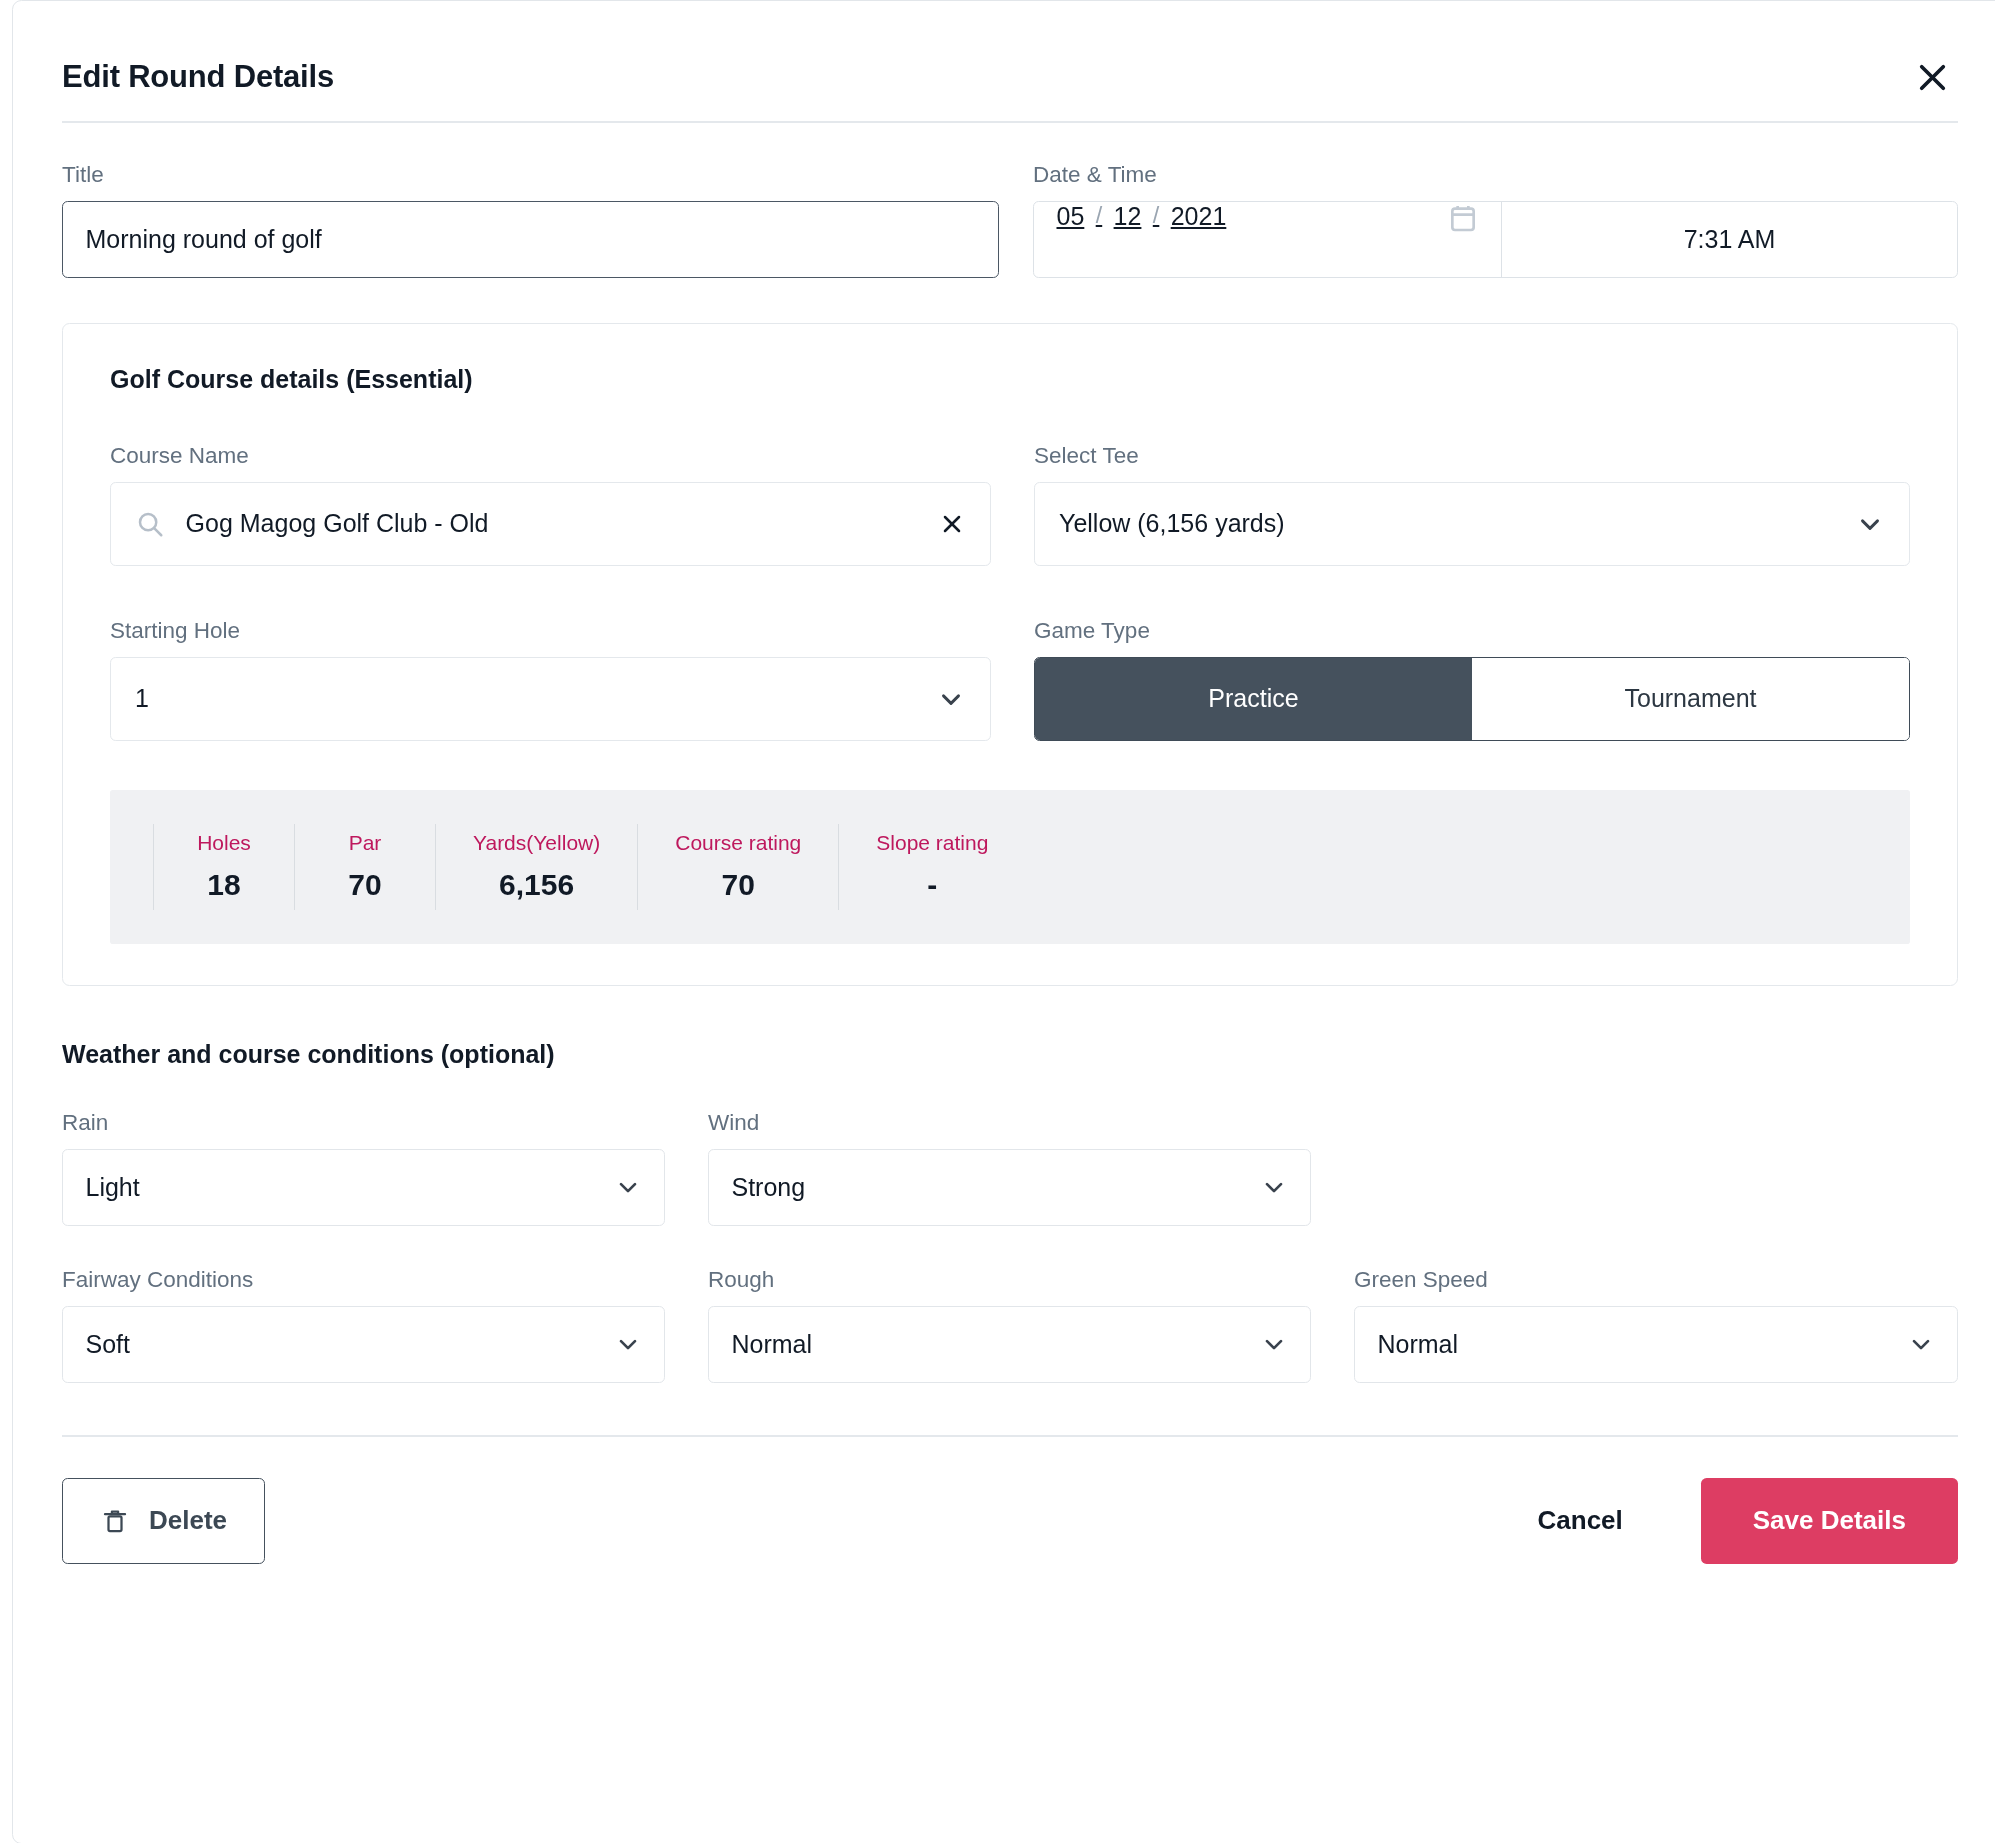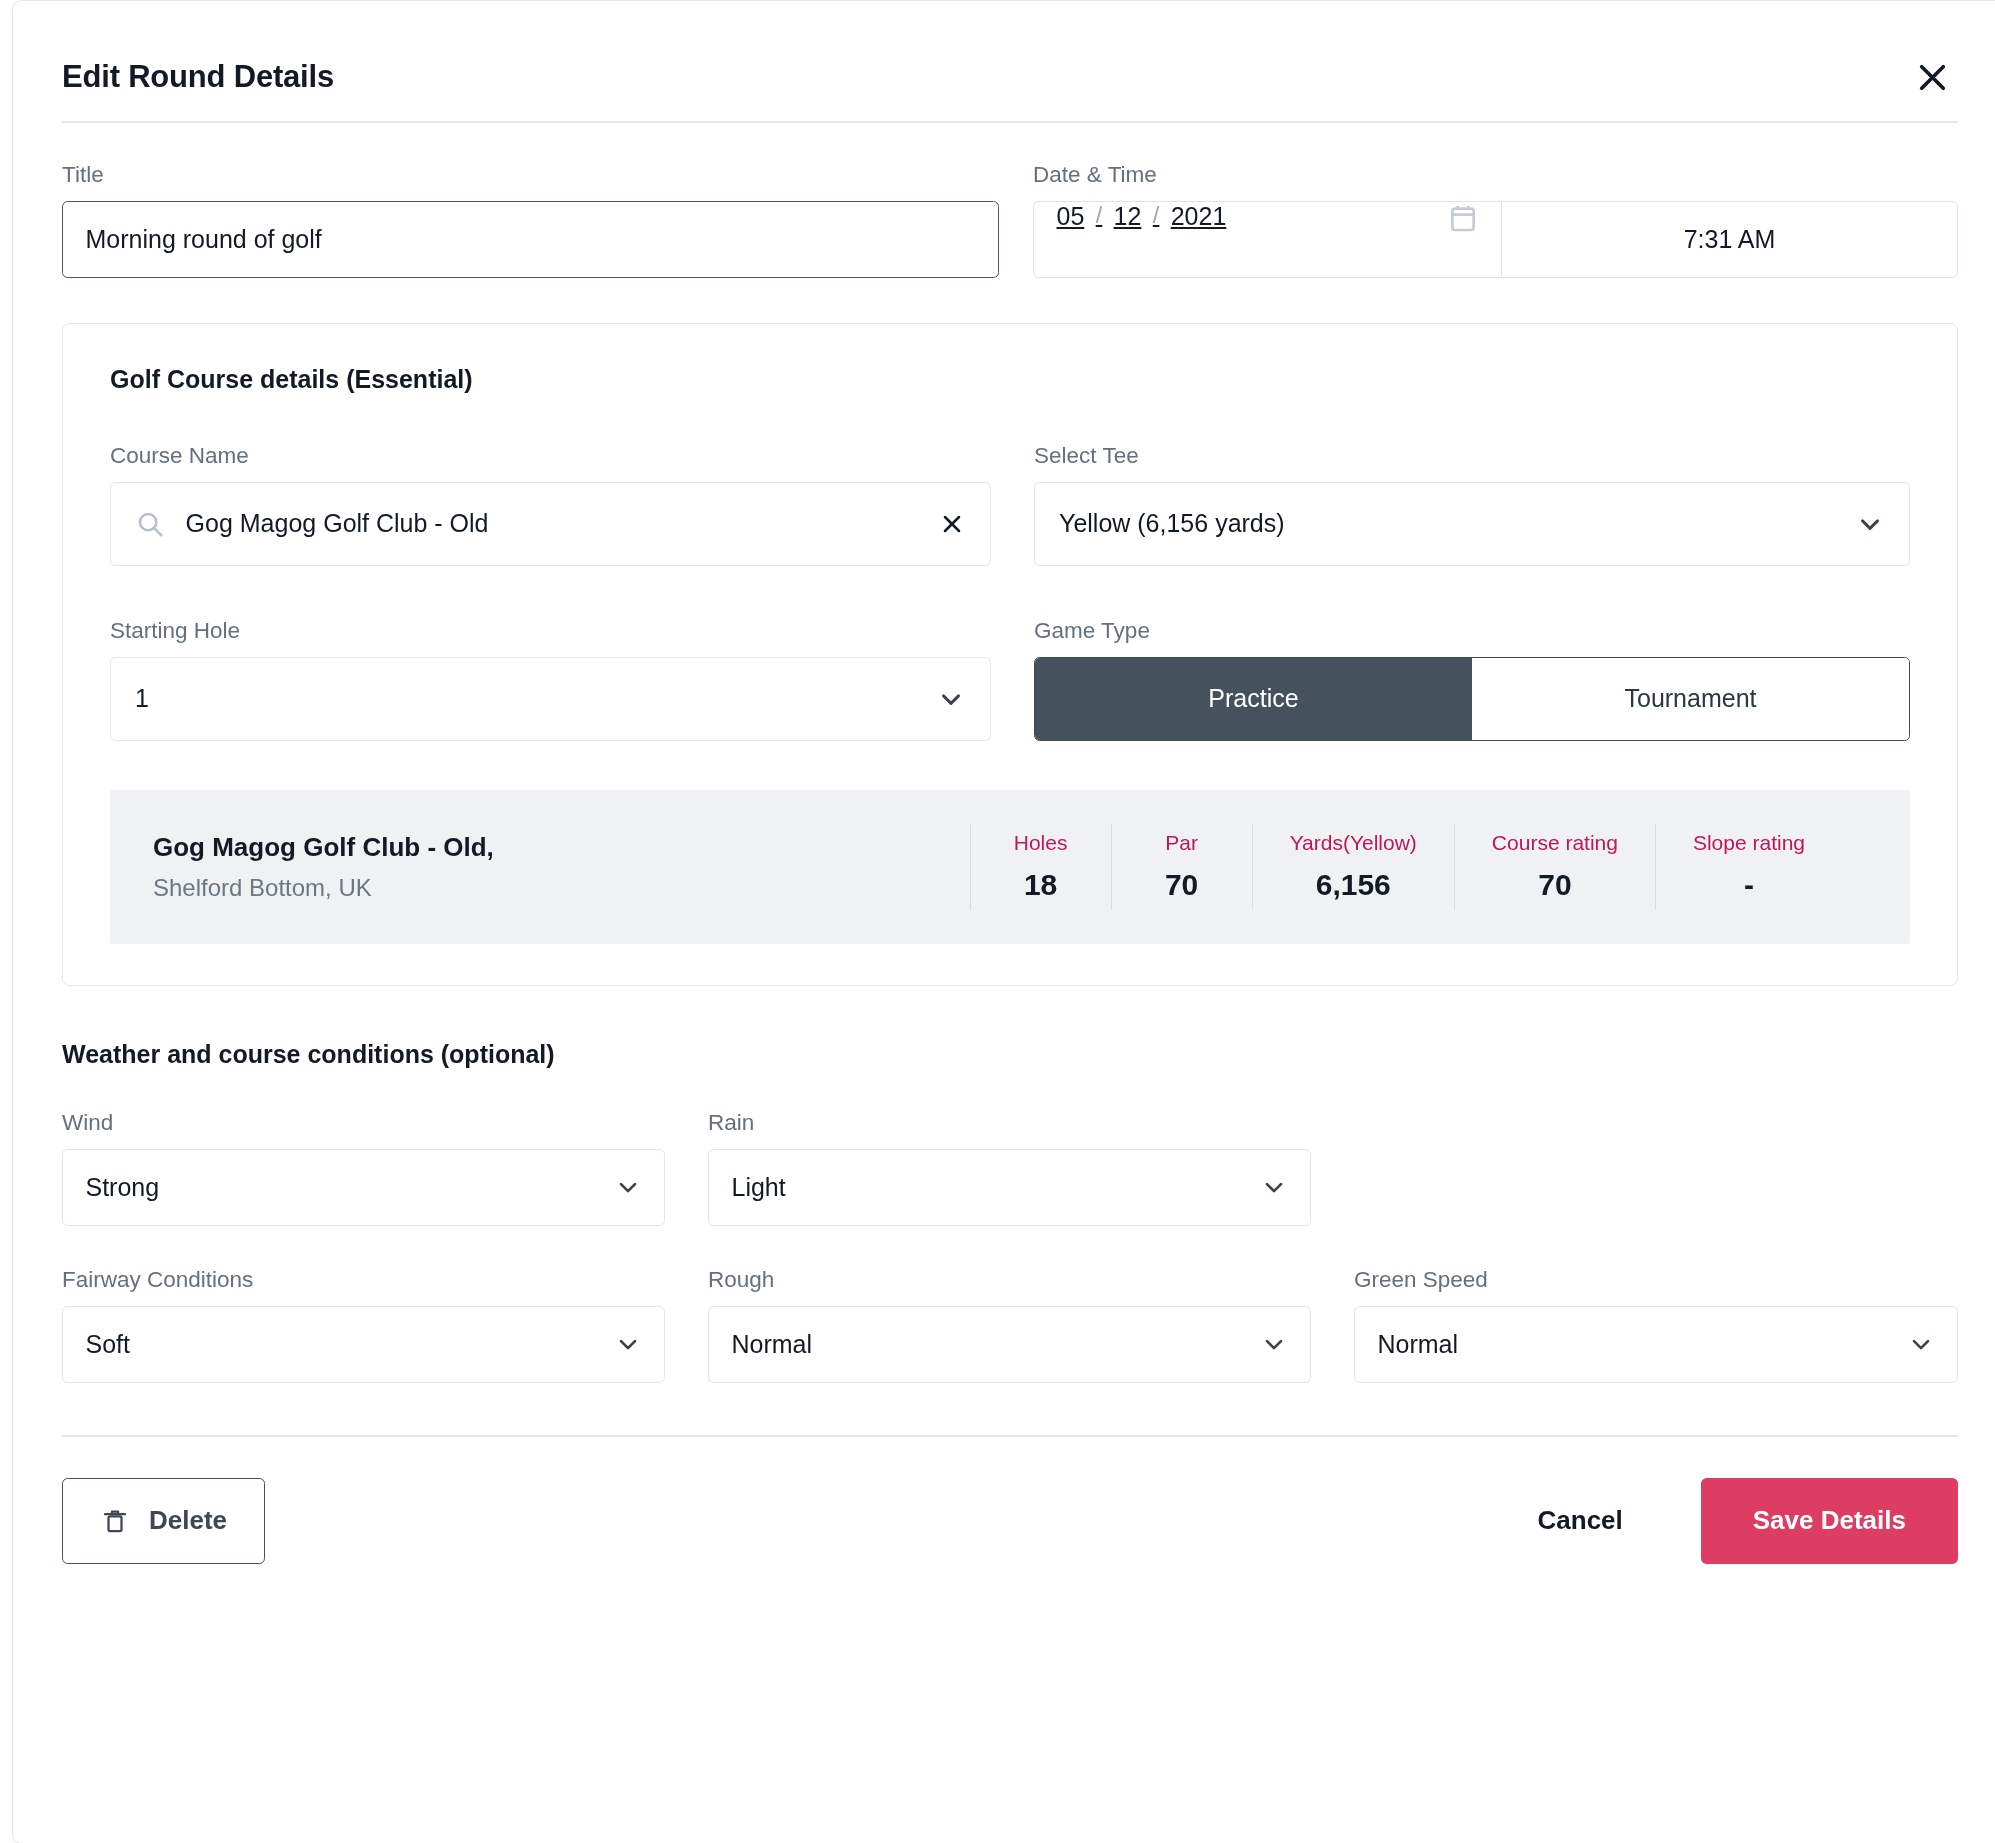--- a/index.html
+++ b/index.html
@@ -400,24 +400,20 @@
       <div class="col-right">
         <span class="field-label">Game Type</span>
         <div class="segmented">
           <div class="seg active">Practice</div>
           <div class="seg">Tournament</div>
         </div>
       </div>
     </div>
 
     <div class="info-bar">
-      <div class="info-name">
-        <div class="n1">Gog Magog Golf Club - Old,</div>
-        <div class="n2">Shelford Bottom, UK</div>
-      </div>
       <div class="stat">
         <div class="lab">Holes</div>
         <div class="val">18</div>
       </div>
       <div class="stat">
         <div class="lab">Par</div>
         <div class="val">70</div>
       </div>
       <div class="stat">
         <div class="lab">Yards(Yellow)</div>
@@ -430,35 +426,35 @@
       <div class="stat">
         <div class="lab">Slope rating</div>
         <div class="val">-</div>
       </div>
     </div>
   </div>
 
   <div class="weather-heading">Weather and course conditions (optional)</div>
 
   <div class="weather-grid">
+    <div class="wcell">
+      <span class="field-label">Rain</span>
+      <div class="sel-sm">
+        <span>Light</span>
+        <span class="chev-sm">
+          <svg width="28" height="28" viewBox="0 0 24 24" fill="none" stroke="currentColor" stroke-width="2.3" stroke-linecap="round" stroke-linejoin="round">
+              <polyline points="6 9.5 12 15.5 18 9.5"></polyline>
+            </svg>
+        </span>
+      </div>
+    </div>
     <div class="wcell">
       <span class="field-label">Wind</span>
       <div class="sel-sm">
         <span>Strong</span>
-        <span class="chev-sm">
-          <svg width="28" height="28" viewBox="0 0 24 24" fill="none" stroke="currentColor" stroke-width="2.3" stroke-linecap="round" stroke-linejoin="round">
-              <polyline points="6 9.5 12 15.5 18 9.5"></polyline>
-            </svg>
-        </span>
-      </div>
-    </div>
-    <div class="wcell">
-      <span class="field-label">Rain</span>
-      <div class="sel-sm">
-        <span>Light</span>
         <span class="chev-sm">
           <svg width="28" height="28" viewBox="0 0 24 24" fill="none" stroke="currentColor" stroke-width="2.3" stroke-linecap="round" stroke-linejoin="round">
               <polyline points="6 9.5 12 15.5 18 9.5"></polyline>
             </svg>
         </span>
       </div>
     </div>
     <div class="wcell full"></div>
   </div>
 

